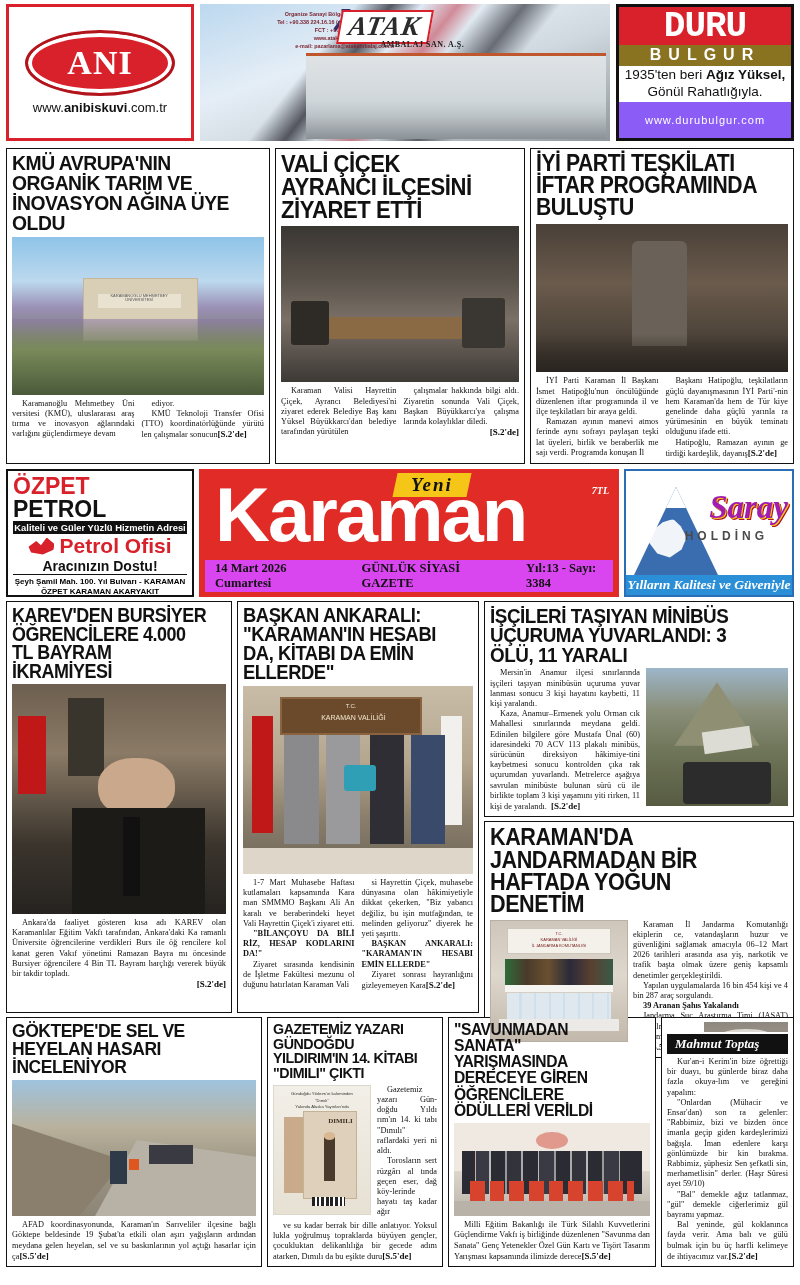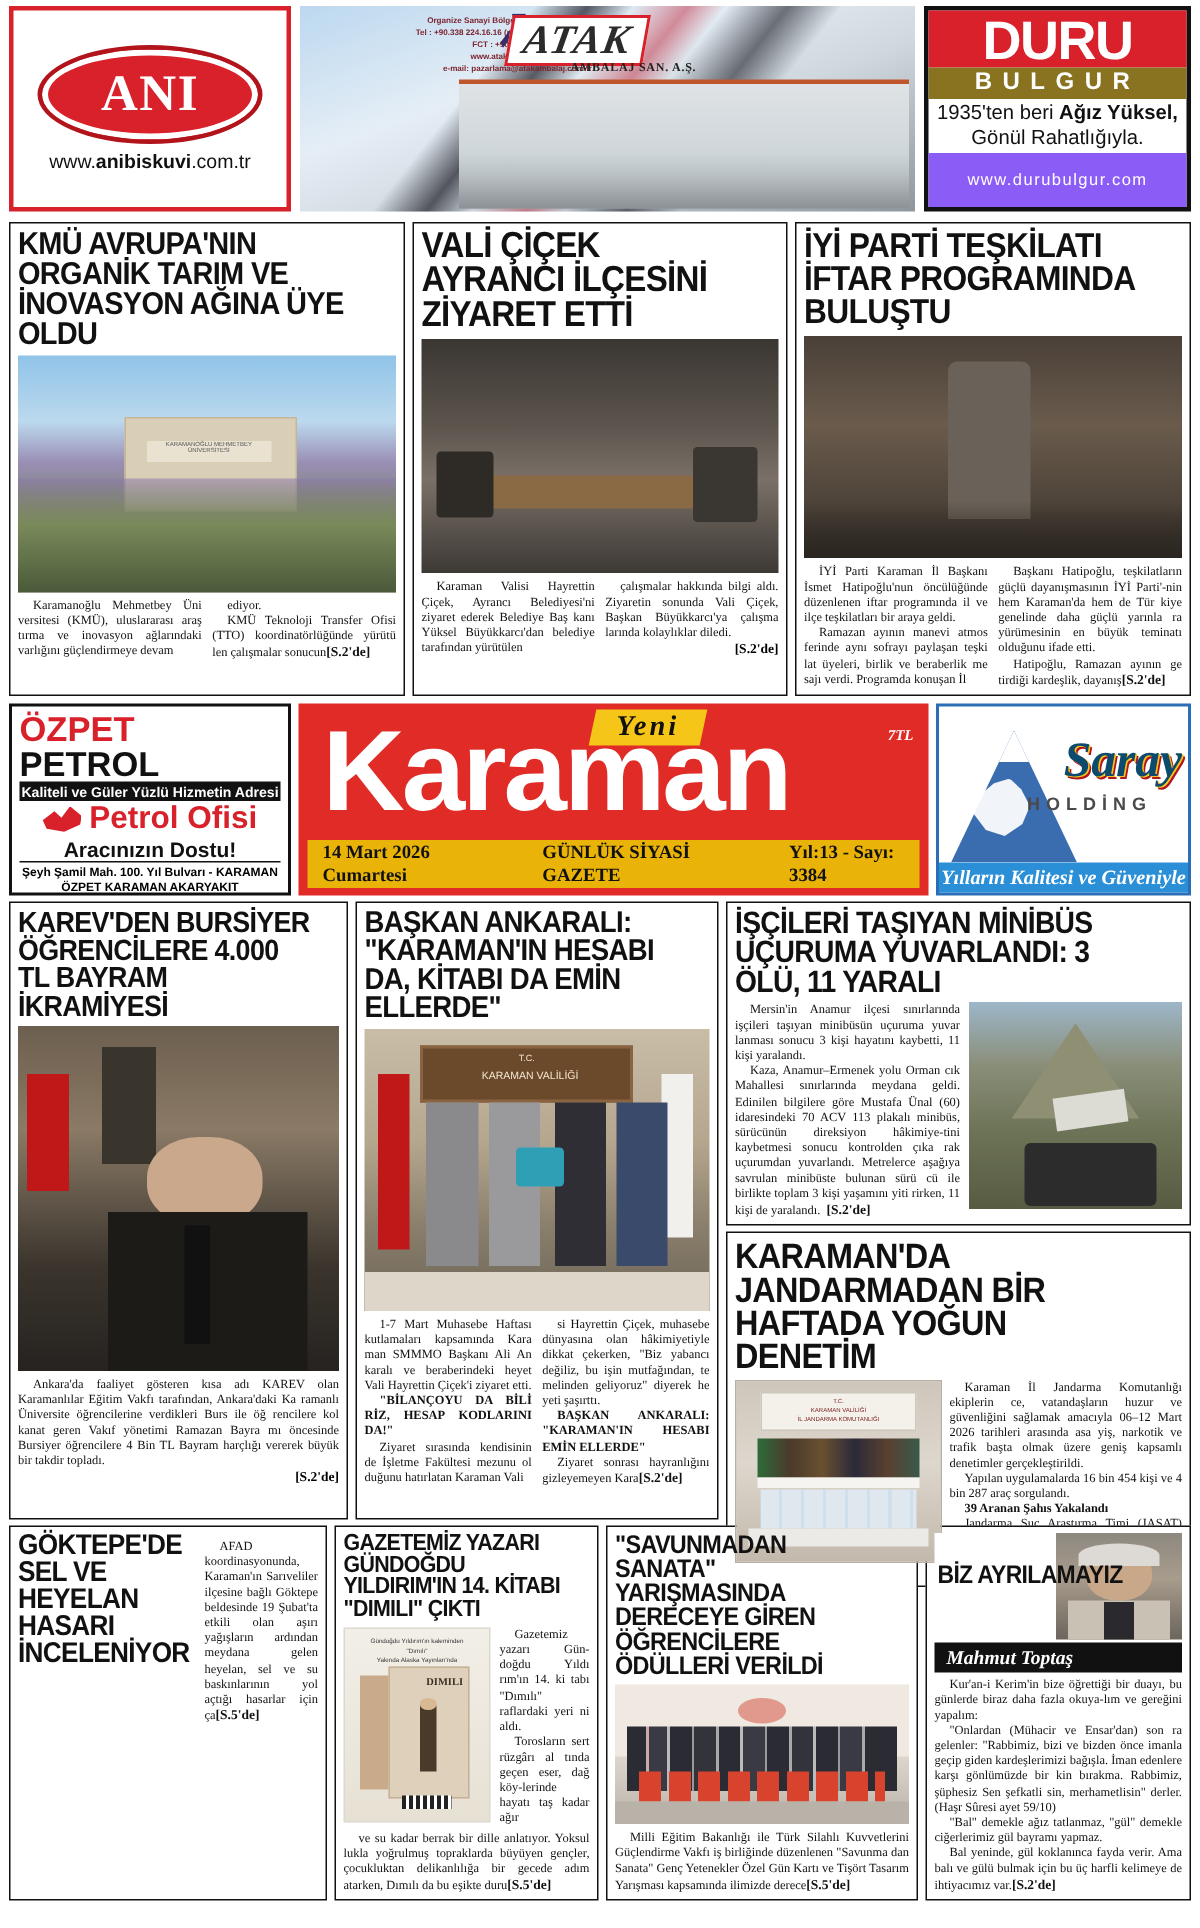--- a/index.html
+++ b/index.html
@@ -73,21 +73,21 @@
     background:#3a2e66; clip-path: polygon(20% 0,60% 0,70% 25%,100% 35%,85% 50%,55% 45%,60% 100%,40% 100%,35% 60%,10% 95%,0 80%,25% 40%);
     transform: skewX(-10deg);
   }
 
   .ad-duru {
     width: 178px; height: 137px; border: 3px solid #111; background: #fff;
     display: flex; flex-direction: column;
   }
   .duru-red { background: #d8212a; text-align: center; padding: 2px 0 0; }
   .duru-red span {
-    font-family: Liberation Sans, sans-serif; font-weight: bold; font-size: 36px;
+    font-family: Liberation Mono, monospace; font-weight: bold; font-size: 36px;
     color: #fff; letter-spacing: -1px; line-height: 1;
   }
   .duru-gold { background: #8a7320; text-align: center; padding: 1px 0 2px; }
   .duru-gold span {
     font-family: "Liberation Sans", sans-serif; font-weight: bold; font-size: 16px;
     color: #fff; letter-spacing: 7px; line-height: 1;
   }
   .duru-slogan {
     flex: 1; display: flex; flex-direction: column; align-items: center; justify-content: center;
     font-family: "Liberation Sans", sans-serif; font-size: 13.5px; color: #111; line-height: 1.25;
@@ -162,21 +162,21 @@
     position: absolute; left: 16px; top: 10px; width: 100%;
     font-family: "Liberation Sans", sans-serif; font-weight: bold; font-size: 76px;
     color: #fff; line-height: .95; letter-spacing: -2px;
   }
   .np-price {
     position: absolute; right: 10px; top: 16px;
     font-family: "Liberation Serif", serif; font-style: italic; font-weight: bold;
     font-size: 10px; color: #fff;
   }
   .np-strip {
-    position: absolute; left: 6px; right: 6px; bottom: 5px; background: #eab308;
+    position: absolute; left: 6px; right: 6px; bottom: 5px; background: #d946ef;
     display: flex; align-items: center; padding: 1px 10px; gap: 44px;
   }
   .np-strip span {
     font-family: "Liberation Serif", serif; font-weight: bold; font-size: 12.5px; color: #111;
   }
 
   .ad-saray {
     width: 170px; border: 2px solid #2a6fb5; background: #fff;
     display: flex; flex-direction: column;
   }
@@ -191,21 +191,21 @@
   }
   .saray-lion {
     position: absolute; left: 22px; bottom: 16px; width: 42px; height: 40px;
     background: #fff; border-radius: 45% 52% 40% 48%;
     clip-path: polygon(10% 30%,35% 8%,60% 0,78% 18%,92% 46%,80% 76%,52% 96%,22% 86%,2% 58%);
     opacity: .93;
   }
   .saray-word {
     position: absolute; right: 4px; top: 20px;
     font-family: "Liberation Serif", serif; font-style: italic; font-weight: bold;
-    font-size: 33px; color: #0c4a6e; line-height: 1;
+    font-size: 33px; color: #a21caf; line-height: 1;
     text-shadow: 1px 1px 0 #f5c518, 2px 2px 0 #b2141c;
   }
   .saray-hold {
     position: absolute; right: 24px; top: 58px;
     font-family: "Liberation Sans", sans-serif; font-weight: bold; font-size: 12px;
     color: #4a4a4a; letter-spacing: 4px;
   }
   .saray-blue {
     background: #2a8fd6; text-align: center; padding: 2px 0;
     font-family: "Liberation Serif", serif; font-weight: bold; font-style: italic;
@@ -223,21 +223,21 @@
   .r1 .c3 { flex: 1; display: flex; flex-direction: column; }
 
   
   .r2 { margin-top: 4px; height: 412px; }
   .r2 .c1 { width: 226px; display: flex; flex-direction: column; }
   .r2 .c2 { width: 242px; display: flex; flex-direction: column; }
   .r2 .c3 { flex: 1; display: flex; flex-direction: column; gap: 4px; }
 
   
   .r3 { margin-top: 4px; height: 250px; }
-  .r3 .c1 { width: 212px; display: flex; flex-direction: row; }
+  .r3 .c1 { width: 256px; display: flex; flex-direction: column; }
   .r3 .c2 { width: 176px; display: flex; flex-direction: column; }
   .r3 .c3 { width: 208px; display: flex; flex-direction: column; }
   .r3 .c4 { flex: 1; display: flex; flex-direction: column; }
   .cols-inner { display: flex; gap: 7px; }
   .cols-inner > div { flex: 1; }
 
   
   .col-head { position: relative; height: 86px; background: #fff; overflow: hidden; }
   .col-title {
     position: absolute; left: 2px; top: 18px;

